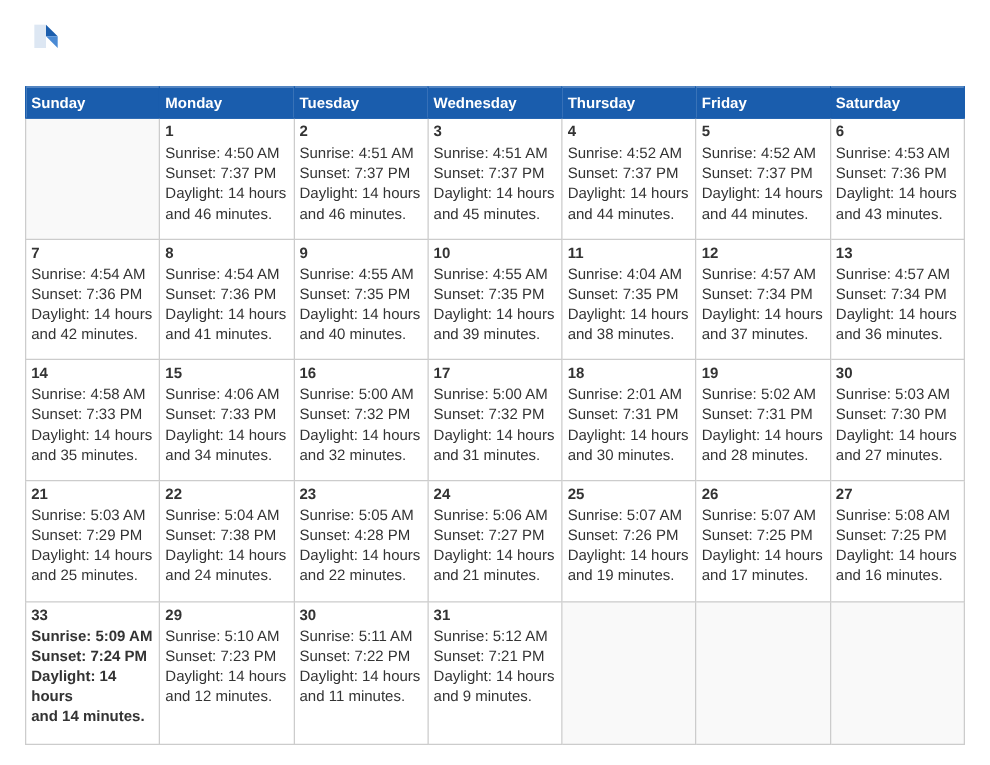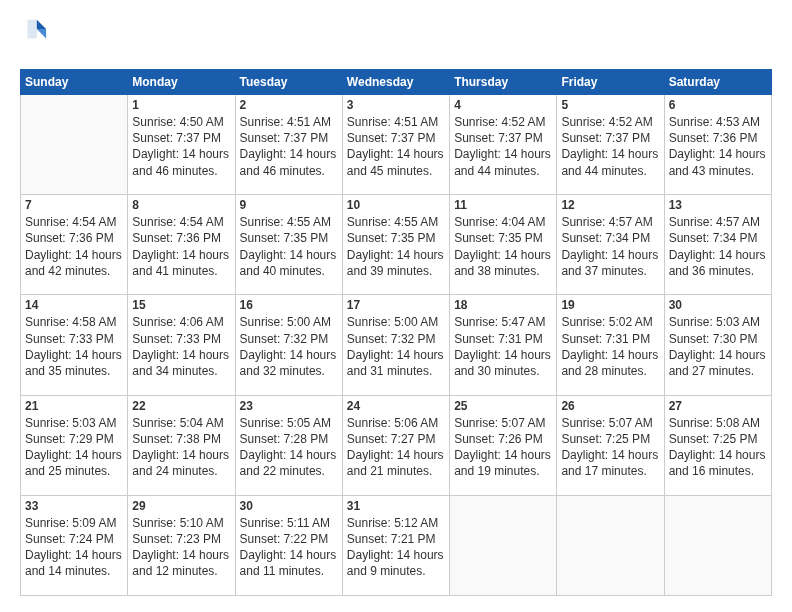--- a/index.html
+++ b/index.html
@@ -249,21 +249,21 @@
           </td>
           <td>
             <span class="day-num">17</span>
             <div class="day-info" style="white-space: pre-line;">Sunrise: 5:00 AM
 Sunset: 7:32 PM
 Daylight: 14 hours
 and 31 minutes.</div>
           </td>
           <td>
             <span class="day-num">18</span>
-            <div class="day-info" style="white-space: pre-line;">Sunrise: 5:47 AM
+            <div class="day-info" style="white-space: pre-line;">Sunrise: 2:01 AM
 Sunset: 7:31 PM
 Daylight: 14 hours
 and 30 minutes.</div>
           </td>
           <td>
             <span class="day-num">19</span>
             <div class="day-info" style="white-space: pre-line;">Sunrise: 5:02 AM
 Sunset: 7:31 PM
 Daylight: 14 hours
 and 28 minutes.</div>
@@ -287,21 +287,21 @@
           <td>
             <span class="day-num">22</span>
             <div class="day-info" style="white-space: pre-line;">Sunrise: 5:04 AM
 Sunset: 7:38 PM
 Daylight: 14 hours
 and 24 minutes.</div>
           </td>
           <td>
             <span class="day-num">23</span>
             <div class="day-info" style="white-space: pre-line;">Sunrise: 5:05 AM
-Sunset: 7:28 PM
+Sunset: 4:28 PM
 Daylight: 14 hours
 and 22 minutes.</div>
           </td>
           <td>
             <span class="day-num">24</span>
             <div class="day-info" style="white-space: pre-line;">Sunrise: 5:06 AM
 Sunset: 7:27 PM
 Daylight: 14 hours
 and 21 minutes.</div>
           </td>
@@ -323,21 +323,21 @@
             <span class="day-num">27</span>
             <div class="day-info" style="white-space: pre-line;">Sunrise: 5:08 AM
 Sunset: 7:25 PM
 Daylight: 14 hours
 and 16 minutes.</div>
           </td>
         </tr>
         <tr>
           <td>
             <span class="day-num">33</span>
-            <div class="day-info" style="white-space: pre-line;">Sunrise: 5:09 AM
+            <div class="day-info" style="white-space: pre-line; font-weight: bold;">Sunrise: 5:09 AM
 Sunset: 7:24 PM
 Daylight: 14 hours
 and 14 minutes.</div>
           </td>
           <td>
             <span class="day-num">29</span>
             <div class="day-info" style="white-space: pre-line;">Sunrise: 5:10 AM
 Sunset: 7:23 PM
 Daylight: 14 hours
 and 12 minutes.</div>

